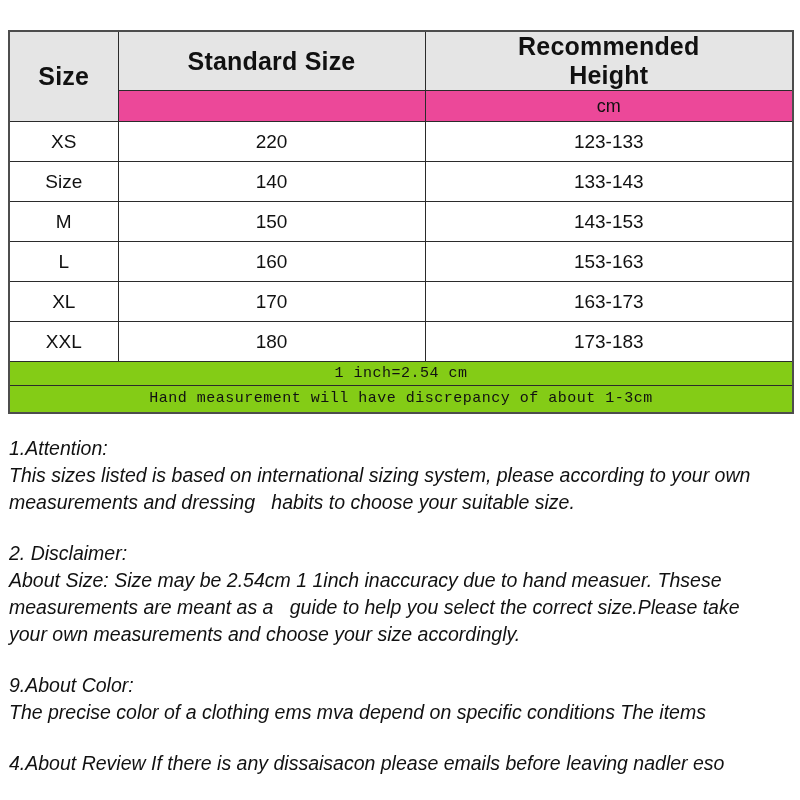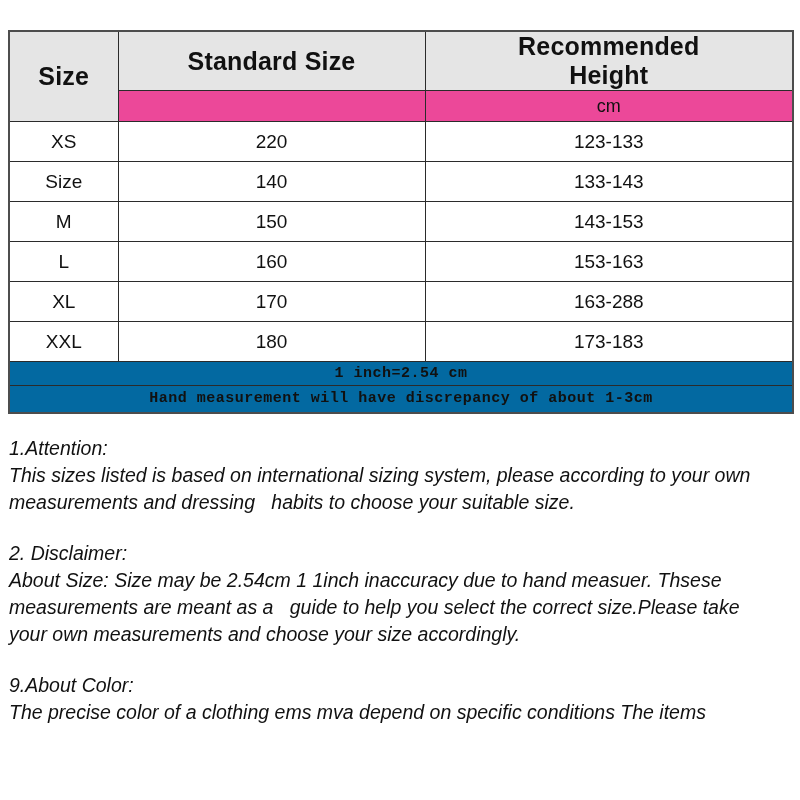--- a/index.html
+++ b/index.html
@@ -56,23 +56,23 @@
   }
 
   tr.brow td {
     height: 40px;
     font-size: 19px;
     background: #ffffff;
   }
 
   tr.fnote1 td, tr.fnote2 td {
     font-family: "Liberation Mono", monospace;
-    font-weight: bold;
+    font-weight: normal;
     font-size: 15px;
-    background: #0369a1;
+    background: #84cc16;
     letter-spacing: 0.5px;
   }
   tr.fnote1 td { height: 24px; }
   tr.fnote2 td { height: 27px; }
 
   
   .notes {
     margin: 21px 0 0 9px;
     font-size: 19.5px;
   }
@@ -122,21 +122,21 @@
         <td>143-153</td>
       </tr>
       <tr class="brow">
         <td>L</td>
         <td>160</td>
         <td>153-163</td>
       </tr>
       <tr class="brow">
         <td>XL</td>
         <td>170</td>
-        <td>163-288</td>
+        <td>163-173</td>
       </tr>
       <tr class="brow">
         <td>XXL</td>
         <td>180</td>
         <td>173-183</td>
       </tr>
 
       <tr class="fnote1">
         <td colspan="3">1 inch=2.54 cm</td>
       </tr>
@@ -160,16 +160,17 @@
       <div class="line">measurements are meant as a   guide to help you select the correct size.Please take</div>
       <div class="line">your own measurements and choose your size accordingly.</div>
     </div>
 
     <div class="note">
       <div class="line">9.About Color:</div>
       <div class="line">The precise color of a clothing ems mva depend on specific conditions The items</div>
     </div>
 
     <div class="note">
+      <div class="line">4.About Review If there is any dissaisacon please emails before leaving nadler eso</div>
     </div>
 
   </div>
 </div>
 
 </body></html>

